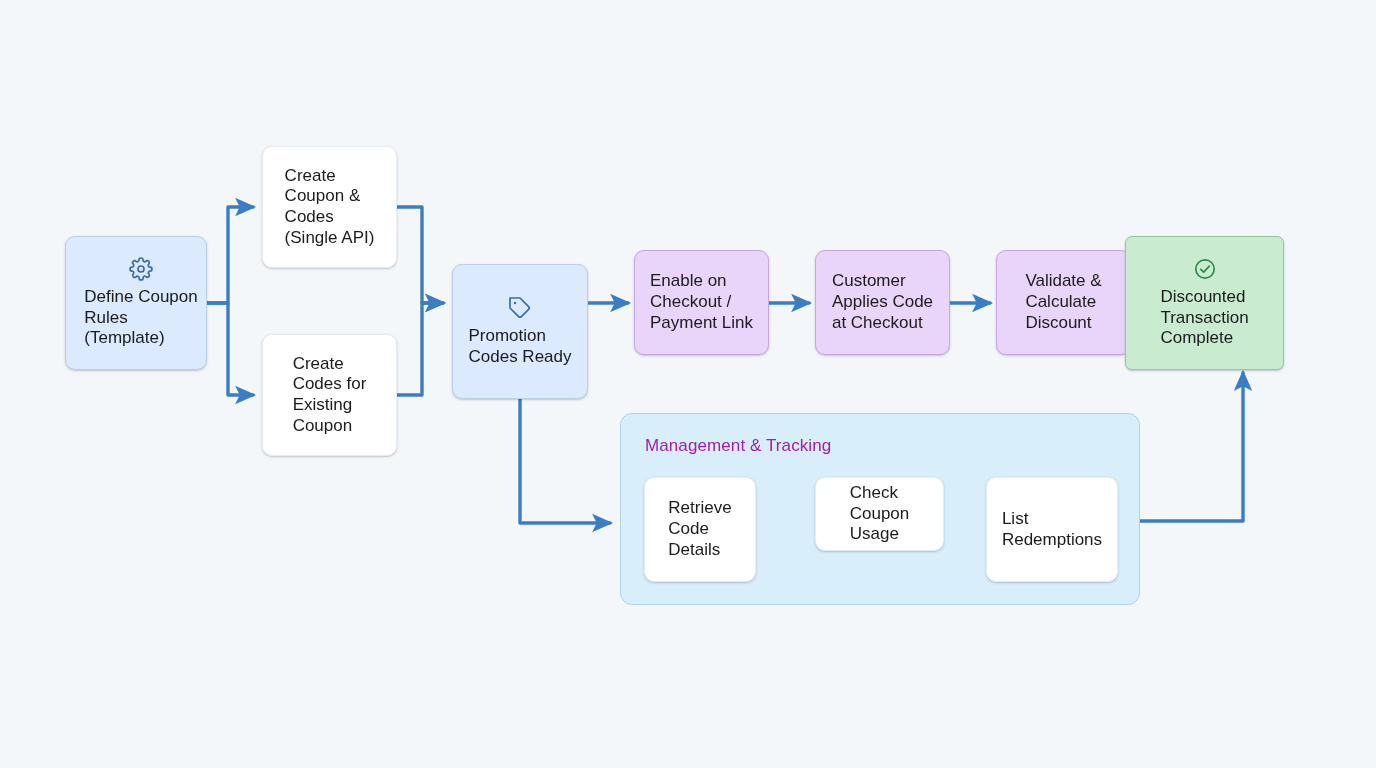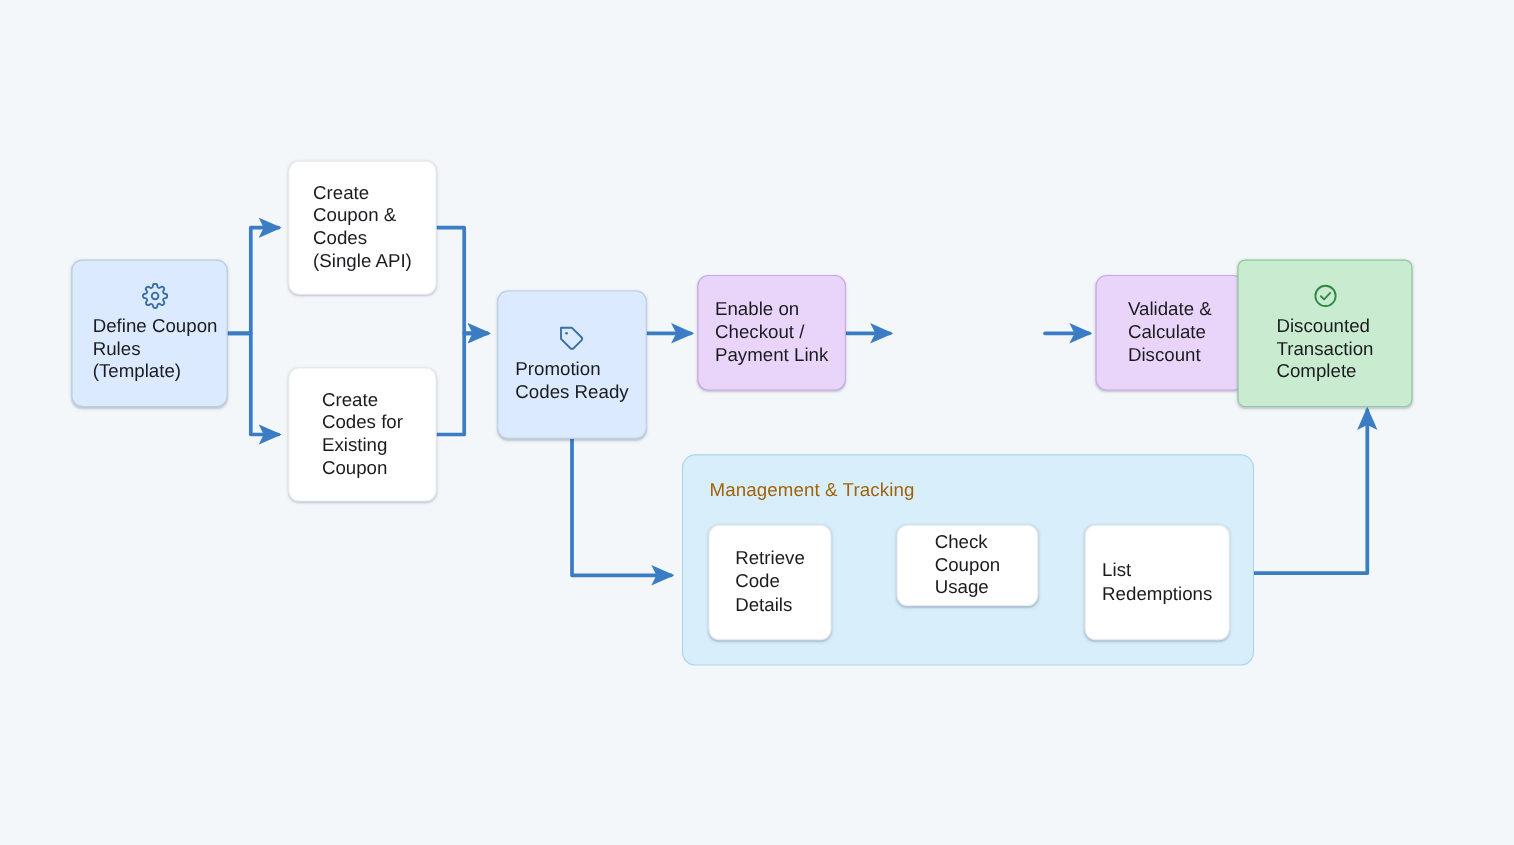--- a/index.html
+++ b/index.html
@@ -71,21 +71,21 @@
   .group-box {
     position: absolute;
     box-sizing: border-box;
     background: #d8eefb;
     border: 1.4px solid #a9d3ee;
     border-radius: 12px;
   }
   .group-title {
     position: absolute;
     font-size: 17px;
-    color: #a16207;
+    color: #a21caf;
     letter-spacing: 0.1px;
   }
 
   .fs17 { font-size: 17px; }
 </style>
 </head>
 <body>
 
 <div id="canvas">
 
@@ -160,20 +160,25 @@
     <span class="label fs17">Promotion
 Codes Ready</span>
   </div>
 
   <div class="node n-purple" style="left:634px; top:250px; width:135px; height:105px;">
     <span class="label fs17">Enable on
 Checkout /
 Payment Link</span>
   </div>
 
+  <div class="node n-purple" style="left:815px; top:250px; width:135px; height:105px;">
+    <span class="label fs17">Customer
+Applies Code
+at Checkout</span>
+  </div>
 
   <div class="node n-purple" style="left:996px; top:250px; width:135px; height:105px;">
     <span class="label fs17">Validate &amp;
 Calculate
 Discount</span>
   </div>
 
   <div class="node n-green" style="left:1125px; top:236px; width:159px; height:134px;border-radius:7px;">
     <span class="nicon">
       <svg width="24" height="24" viewBox="0 0 24 24" fill="none" stroke="#2f8a46" stroke-width="1.7" stroke-linecap="round" stroke-linejoin="round">

